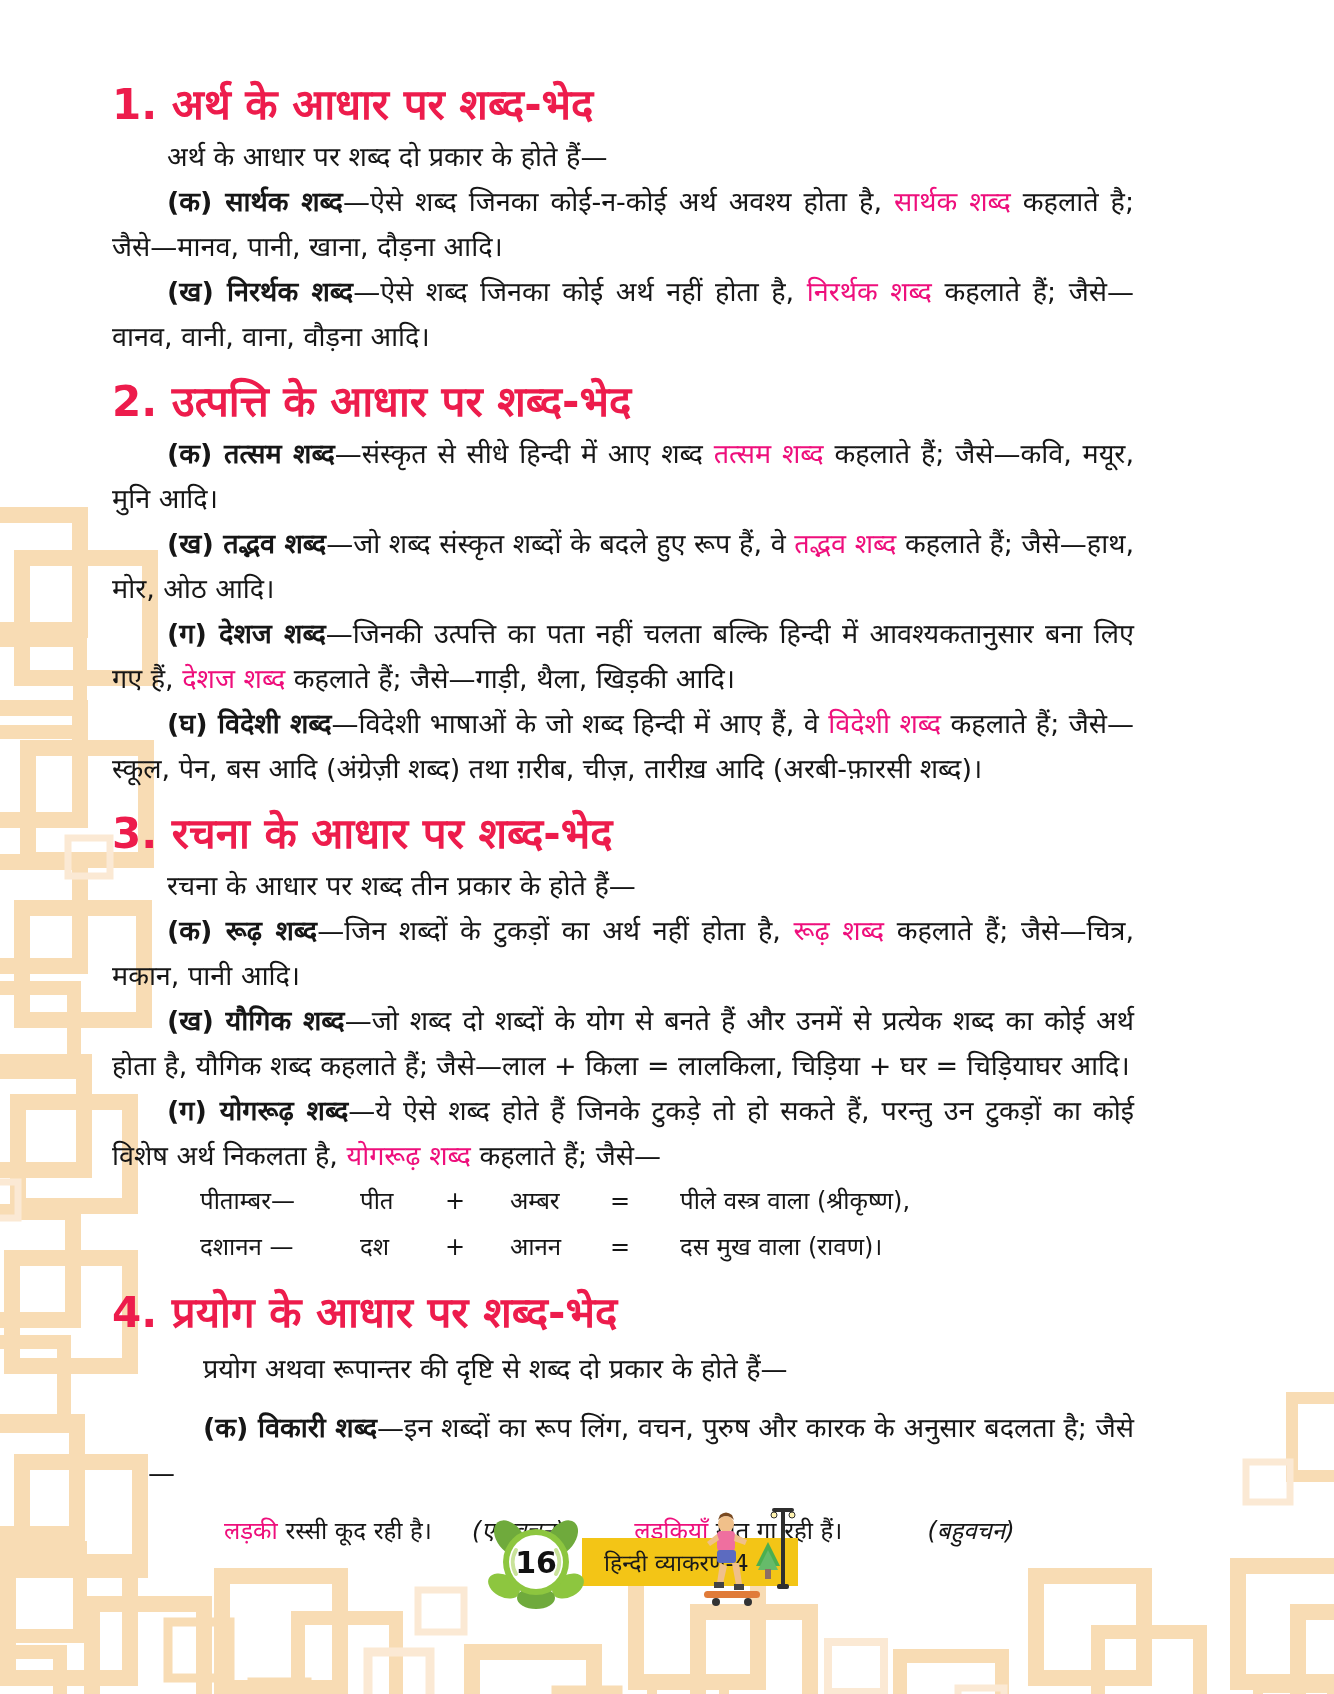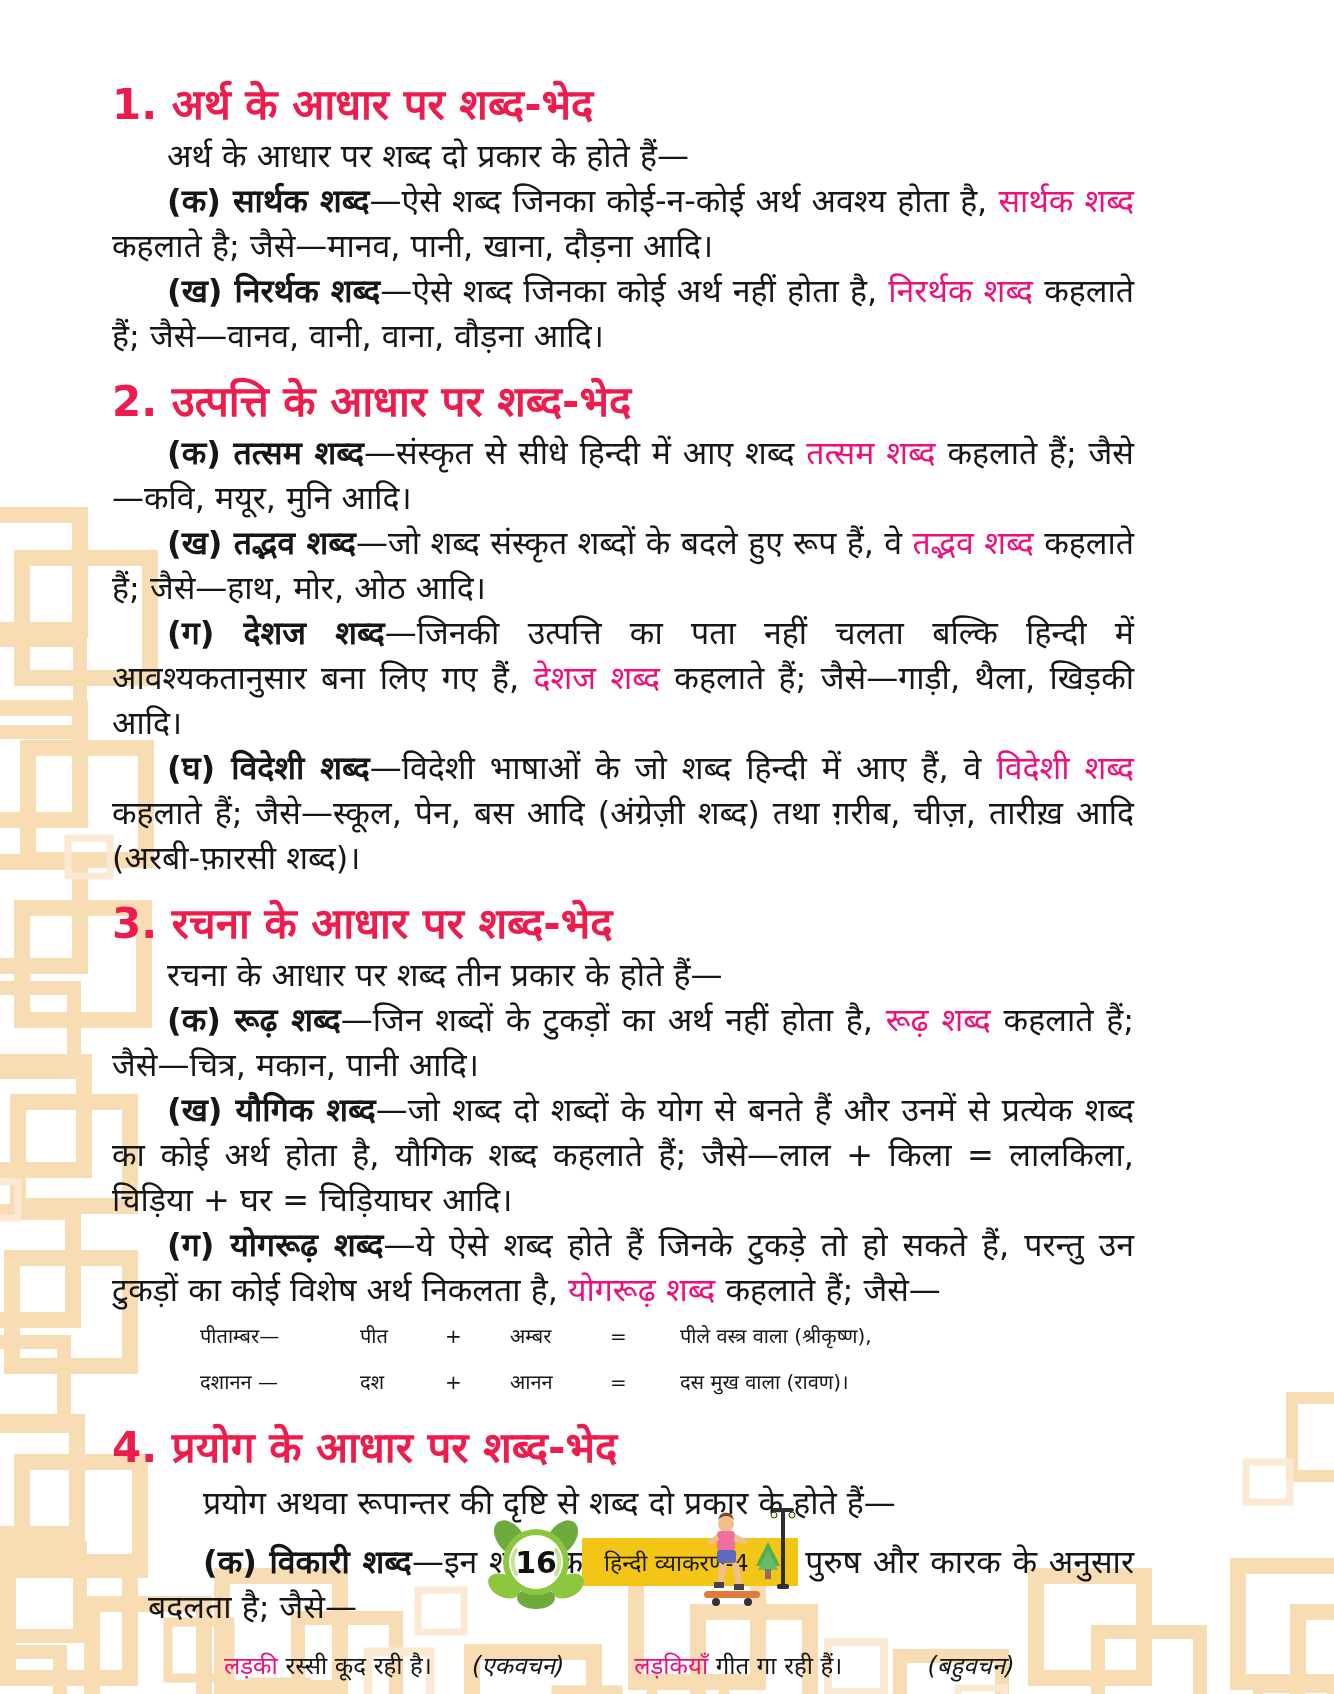--- a/index.html
+++ b/index.html
@@ -7,22 +7,22 @@
     --deco:#f8dcb4; --deco-light:#fbe9d4;
     --yellow:#f3c516; --leaf:#8dc63f; --leaf-dark:#6faa3c;
   }
   html,body{margin:0;padding:0;}
   body{background:#ffffff;font-family:"DejaVu Sans","Liberation Sans",sans-serif;}
   .page{position:relative;width:1334px;height:1694px;background:#ffffff;overflow:hidden;}
   .deco-svg{position:absolute;left:0;top:0;z-index:0;}
   .content{position:absolute;left:112px;top:86px;width:1022px;z-index:2;color:var(--ink);}
   h2.heading{font-size:42px;font-weight:700;color:var(--red);margin:24px 0 10px 0;line-height:38px;}
   section:first-child h2.heading{margin-top:0;}
-  .para{margin:0;font-size:32px;line-height:45px;text-align:justify;text-indent:55px;}
-  .row{margin:0 0 0 88px;font-size:20px;line-height:46px;text-align:left;text-indent:0;}
+  .para{margin:0;font-size:27px;line-height:45px;text-align:justify;text-indent:55px;}
+  .row{margin:0 0 0 88px;font-size:24px;line-height:46px;text-align:left;text-indent:0;}
   .vachan{margin:14px 0 0 112px;font-size:24px;line-height:45px;text-align:left;text-indent:0;}
   .sec4 .para{margin-top:14px;margin-left:36px;}
   
   .seg-p{}
   .seg-b{font-weight:700;}
   .seg-pink{color:var(--pink);}
   .seg-i{font-style:italic;}
   .seg-ca{display:inline-block;width:160px;}
   .seg-cb{display:inline-block;width:85px;}
   .seg-cc{display:inline-block;width:65px;}

